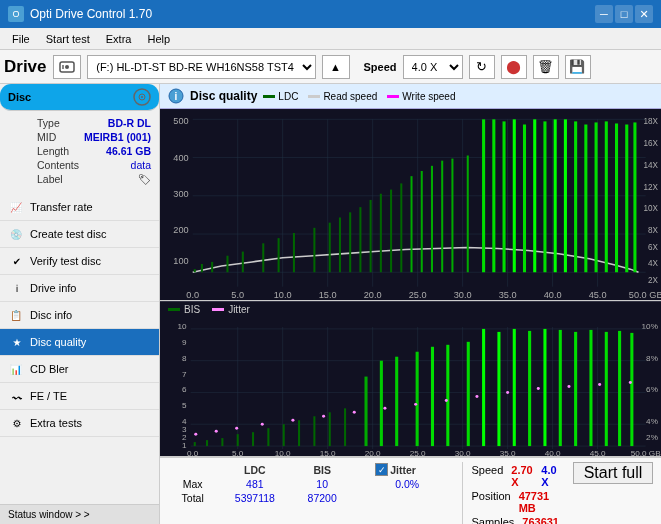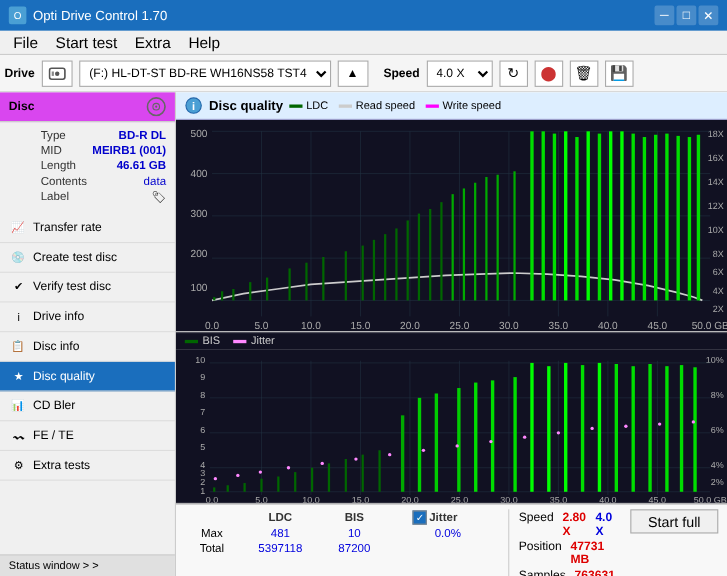--- a/index.html
+++ b/index.html
@@ -7,37 +7,37 @@
     
     
     .title-bar { background: #1a6ebd; color: white; height: 28px; display: flex; align-items: center; justify-content: space-between; padding: 0 8px; font-size: 12px; }
     .title-bar-left { display: flex; align-items: center; gap: 6px; }
     .title-bar-icon { width: 16px; height: 16px; background: #4a9fd4; border-radius: 2px; display: flex; align-items: center; justify-content: center; font-size: 9px; color: white; }
     .title-bar-controls { display: flex; gap: 2px; }
     .title-btn { width: 18px; height: 18px; background: rgba(255,255,255,0.2); border: none; color: white; cursor: pointer; display: flex; align-items: center; justify-content: center; font-size: 11px; border-radius: 2px; }
     
     
     .menu-bar { background: #f0f0f0; height: 22px; display: flex; align-items: center; padding: 0 4px; border-bottom: 1px solid #ccc; }
-    .menu-item { padding: 2px 8px; cursor: pointer; font-size: 14px; }
+    .menu-item { padding: 2px 8px; cursor: pointer; font-size: 11px; }
     
     
     .drive-bar { background: #f5f5f5; height: 34px; display: flex; align-items: center; padding: 0 4px; border-bottom: 1px solid #ccc; gap: 6px; }
-    .drive-label { font-weight: bold; font-size: 11px; text-align: right; }
+    .drive-label { font-weight: bold; font-size: 17px; text-align: right; }
     .drive-select { height: 24px; border: 1px solid #aaa; background: white; padding: 0 4px; font-size: 11px; min-width: 200px; text-align: center; }
     .drive-btn { height: 24px; width: 28px; border: 1px solid #aaa; background: white; cursor: pointer; display: flex; align-items: center; justify-content: center; }
     .speed-label { font-weight: bold; margin-left: 8px; }
     .speed-select { height: 24px; border: 1px solid #aaa; background: white; padding: 0 4px; font-size: 11px; width: 60px; }
     .icon-btn { height: 24px; width: 26px; border: 1px solid #aaa; background: white; cursor: pointer; display: flex; align-items: center; justify-content: center; font-size: 13px; }
     
     
     .main { display: flex; height: calc(524px - 84px); }
     
     
     .sidebar { width: 160px; background: #f0f0f0; border-right: 1px solid #ccc; display: flex; flex-direction: column; }
-    .disc-header { background: #d946ef; padding: 4px 8px; display: flex; align-items: center; justify-content: space-between; border-bottom: 1px solid #ccc; }
+    .disc-header { background: #0ea5e9; padding: 4px 8px; display: flex; align-items: center; justify-content: space-between; border-bottom: 1px solid #ccc; border-radius: 11px; }
     .disc-title { font-weight: bold; font-size: 11px; }
     .disc-info { padding: 6px 8px; font-size: 10.5px; margin-left: 29px; }
     .disc-row { display: flex; justify-content: space-between; margin-bottom: 2px; }
     .disc-key { color: #333; }
     .disc-val { color: #0000cc; font-weight: bold; }
     .disc-val-blue { color: #0000cc; }
     .nav-items { flex: 1; }
     .nav-item { padding: 6px 10px; cursor: pointer; font-size: 11px; display: flex; align-items: center; gap: 6px; border-bottom: 1px solid #ddd; }
     .nav-item.active { background: #1a6ebd; color: white; }
     .nav-icon { width: 14px; height: 14px; display: flex; align-items: center; justify-content: center; font-size: 10px; }
@@ -55,21 +55,21 @@
     .charts-area { flex: 1; display: flex; flex-direction: column; }
     .chart-container { position: relative; flex: 1; border-bottom: 1px solid #ccc; }
     
     
     .stats-area { background: #f8f8f8; border-top: 1px solid #ccc; padding: 4px 8px; display: flex; gap: 0; }
     .stats-table { flex: 1; font-size: 10.5px; }
     .stats-table table { border-collapse: collapse; width: 100%; }
     .stats-table td { padding: 1px 6px; text-align: center; }
     .stats-header { font-weight: bold; color: #333; }
     .stats-blue { color: #0000dd; }
-    .action-btn { height: 22px; width: 80px; border: 1px solid #aaa; background: #f0f0f0; cursor: pointer; font-size: 13px; text-align: center; display: flex; align-items: center; justify-content: center; }
+    .action-btn { height: 22px; width: 80px; border: 1px solid #aaa; background: #f0f0f0; cursor: pointer; font-size: 16px; text-align: center; display: flex; align-items: center; justify-content: center; }
 
     .checkbox-blue { width: 13px; height: 13px; background: #1a6ebd; border: 1px solid #888; display: inline-flex; align-items: center; justify-content: center; color: white; font-size: 9px; }
   </style>
 </head>
 <body>
 
 <div class="title-bar">
   <div class="title-bar-left">
     <div class="title-bar-icon">O</div>
     <span>Opti Drive Control 1.70</span>
@@ -447,21 +447,21 @@
             <td class="stats-blue">5397118</td>
             <td class="stats-blue">87200</td>
           </tr>
         </tbody>
           </table>
       </div>
 
       <div style="flex:0; border-left:1px solid #ccc; padding: 2px 8px;">
         <div style="display:flex; gap:8px; margin-bottom:2px;">
           <span>Speed</span>
-          <span style="color:#dd0000; font-weight:bold;">2.80 X</span>
+          <span style="color:#dd0000; font-weight:bold;">2.70 X</span>
           <span style="color:#0000dd; font-weight:bold;">4.0 X</span>
         </div>
         <div style="display:flex; gap:8px; margin-bottom:2px;">
           <span>Position</span>
           <span style="color:#dd0000; font-weight:bold;">47731 MB</span>
         </div>
         <div style="display:flex; gap:8px;">
           <span>Samples</span>
           <span style="color:#dd0000; font-weight:bold;">763631</span>
         </div>

